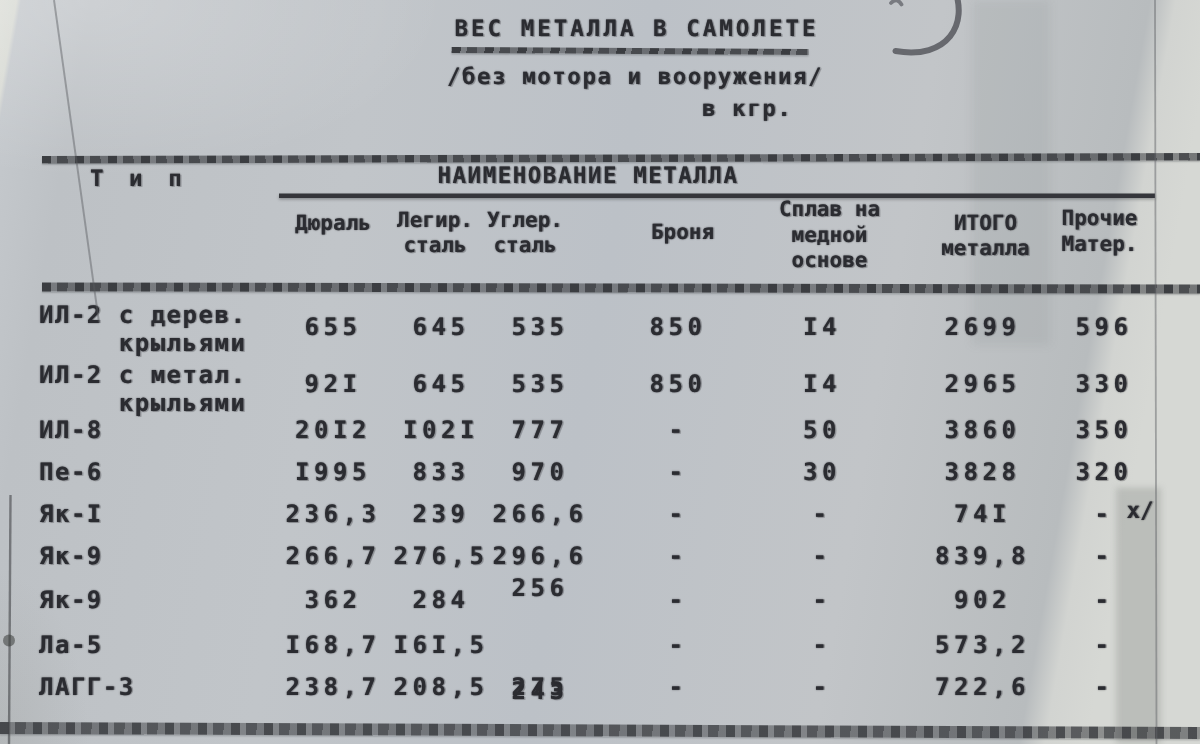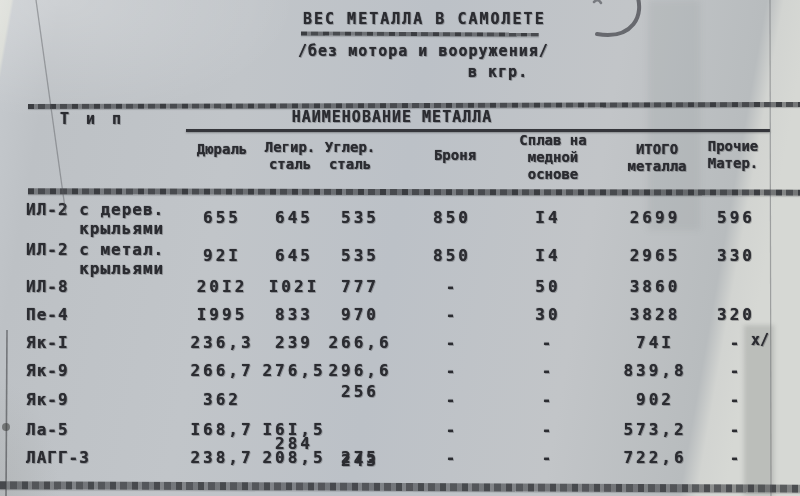--- a/index.html
+++ b/index.html
@@ -90,21 +90,22 @@
       <div class="typed t-val" style="left: 498px; top: 246px;">I4</div>
       <div class="typed t-val" style="left: 605px; top: 246px;">2965</div>
       <div class="typed t-val" style="left: 686px; top: 246px;">330</div>
       <div class="typed t-label" style="left: 26px; top: 277px;">ИЛ-8</div>
       <div class="typed t-val" style="left: 172px; top: 277px;">20I2</div>
       <div class="typed t-val" style="left: 244px; top: 277px;">I02I</div>
       <div class="typed t-val" style="left: 310px; top: 277px;">777</div>
       <div class="typed t-val" style="left: 402px; top: 277px;">-</div>
       <div class="typed t-val" style="left: 498px; top: 277px;">50</div>
       <div class="typed t-val" style="left: 605px; top: 277px;">3860</div>
-      <div class="typed t-label" style="left: 26px; top: 305px;">Пе-4</div>
+      <div class="typed t-val" style="left: 686px; top: 277px;">350</div>
+      <div class="typed t-label" style="left: 26px; top: 305px;">Пе-6</div>
       <div class="typed t-val" style="left: 172px; top: 305px;">I995</div>
       <div class="typed t-val" style="left: 244px; top: 305px;">833</div>
       <div class="typed t-val" style="left: 310px; top: 305px;">970</div>
       <div class="typed t-val" style="left: 402px; top: 305px;">-</div>
       <div class="typed t-val" style="left: 498px; top: 305px;">30</div>
       <div class="typed t-val" style="left: 605px; top: 305px;">3828</div>
       <div class="typed t-val" style="left: 686px; top: 305px;">320</div>
       <div class="typed t-label" style="left: 26px; top: 333px; text-align: right;">Як-I</div>
       <div class="typed t-val" style="left: 172px; top: 333px;">236,3</div>
       <div class="typed t-val" style="left: 244px; top: 333px;">239</div>
@@ -116,21 +117,21 @@
       <div class="typed t-label" style="left: 26px; top: 361px;">Як-9</div>
       <div class="typed t-val" style="left: 172px; top: 361px;">266,7</div>
       <div class="typed t-val" style="left: 244px; top: 361px;">276,5</div>
       <div class="typed t-val" style="left: 310px; top: 361px;">296,6</div>
       <div class="typed t-val" style="left: 402px; top: 361px;">-</div>
       <div class="typed t-val" style="left: 498px; top: 361px;">-</div>
       <div class="typed t-val" style="left: 605px; top: 361px;">839,8</div>
       <div class="typed t-val" style="left: 686px; top: 361px;">-</div>
       <div class="typed t-label" style="left: 26px; top: 390px;">Як-9</div>
       <div class="typed t-val" style="left: 172px; top: 390px;">362</div>
-      <div class="typed t-val" style="left: 244px; top: 390px; margin-top: 44px;">284</div>
+      <div class="typed t-val" style="left: 244px; top: 390px;">284</div>
       <div class="typed t-val" style="left: 310px; top: 382px;">256</div>
       <div class="typed t-val" style="left: 402px; top: 390px;">-</div>
       <div class="typed t-val" style="left: 498px; top: 390px;">-</div>
       <div class="typed t-val" style="left: 605px; top: 390px;">902</div>
       <div class="typed t-val" style="left: 686px; top: 390px;">-</div>
       <div class="typed t-label" style="left: 26px; top: 420px;">Ла-5</div>
       <div class="typed t-val" style="left: 172px; top: 420px;">I68,7</div>
       <div class="typed t-val" style="left: 244px; top: 420px;">I6I,5</div>
       <div class="typed t-val" style="left: 310px; top: 420px; margin-top: 31px;">243</div>
       <div class="typed t-val" style="left: 402px; top: 420px;">-</div>

